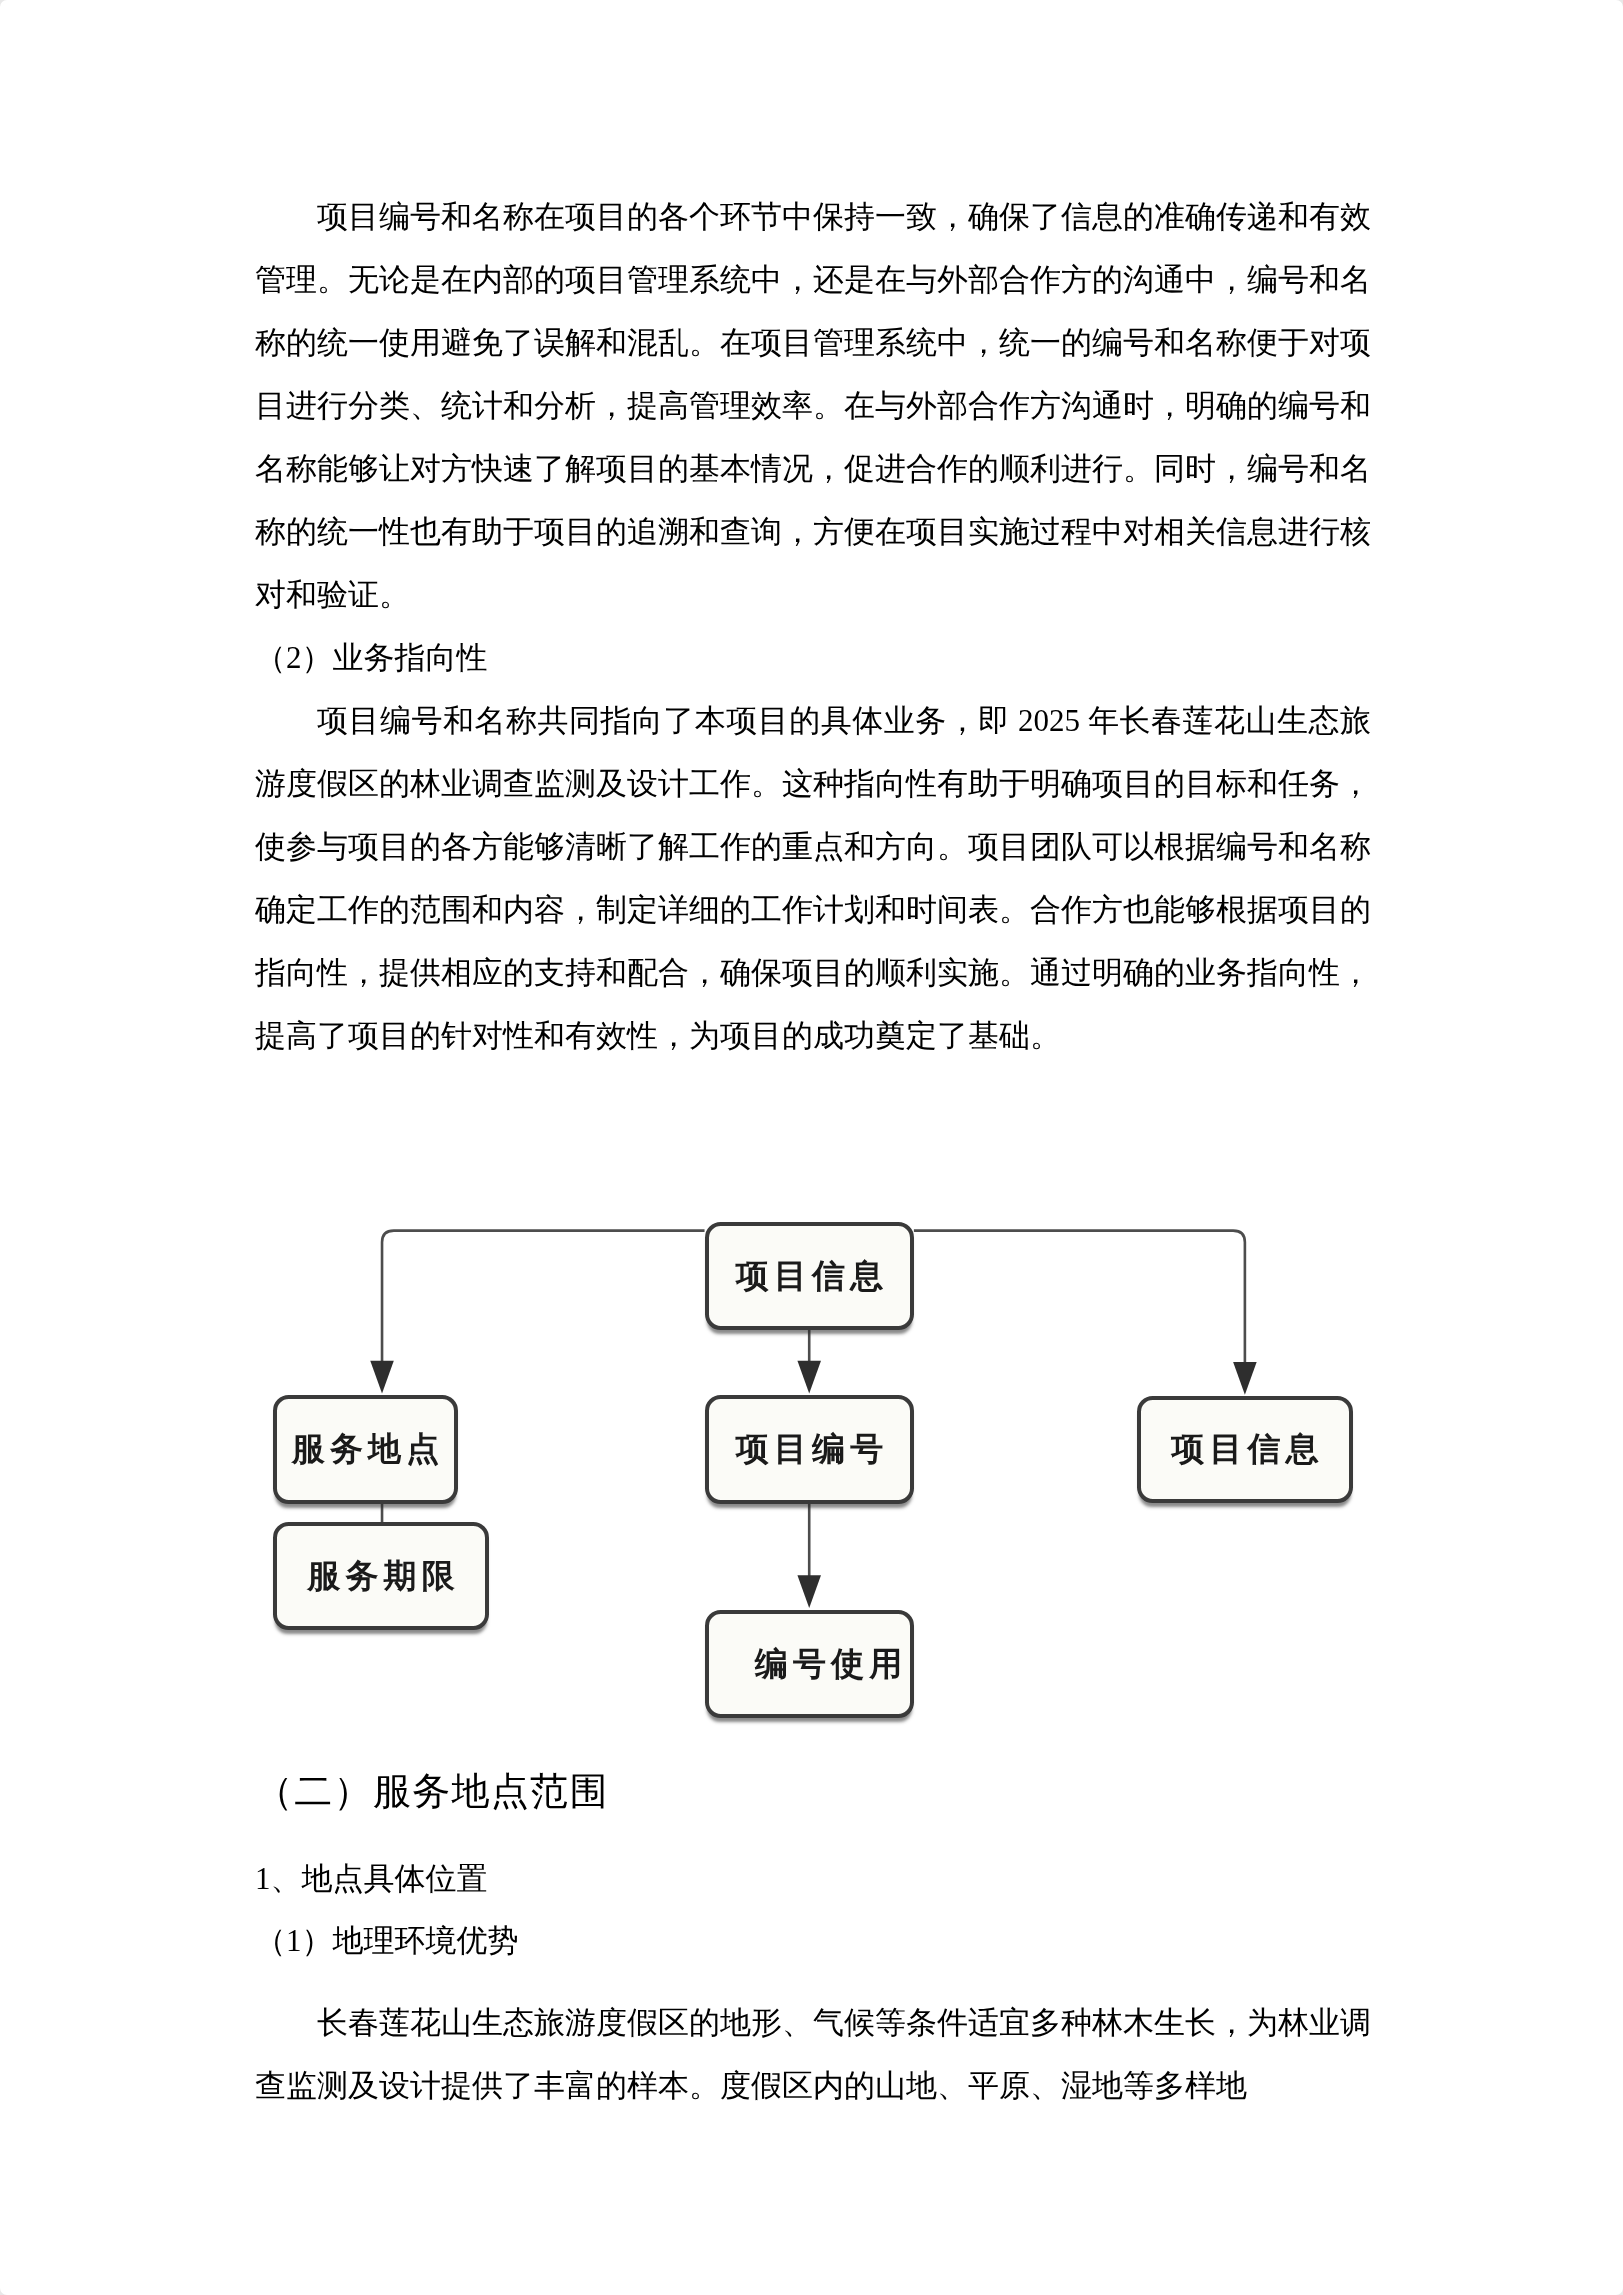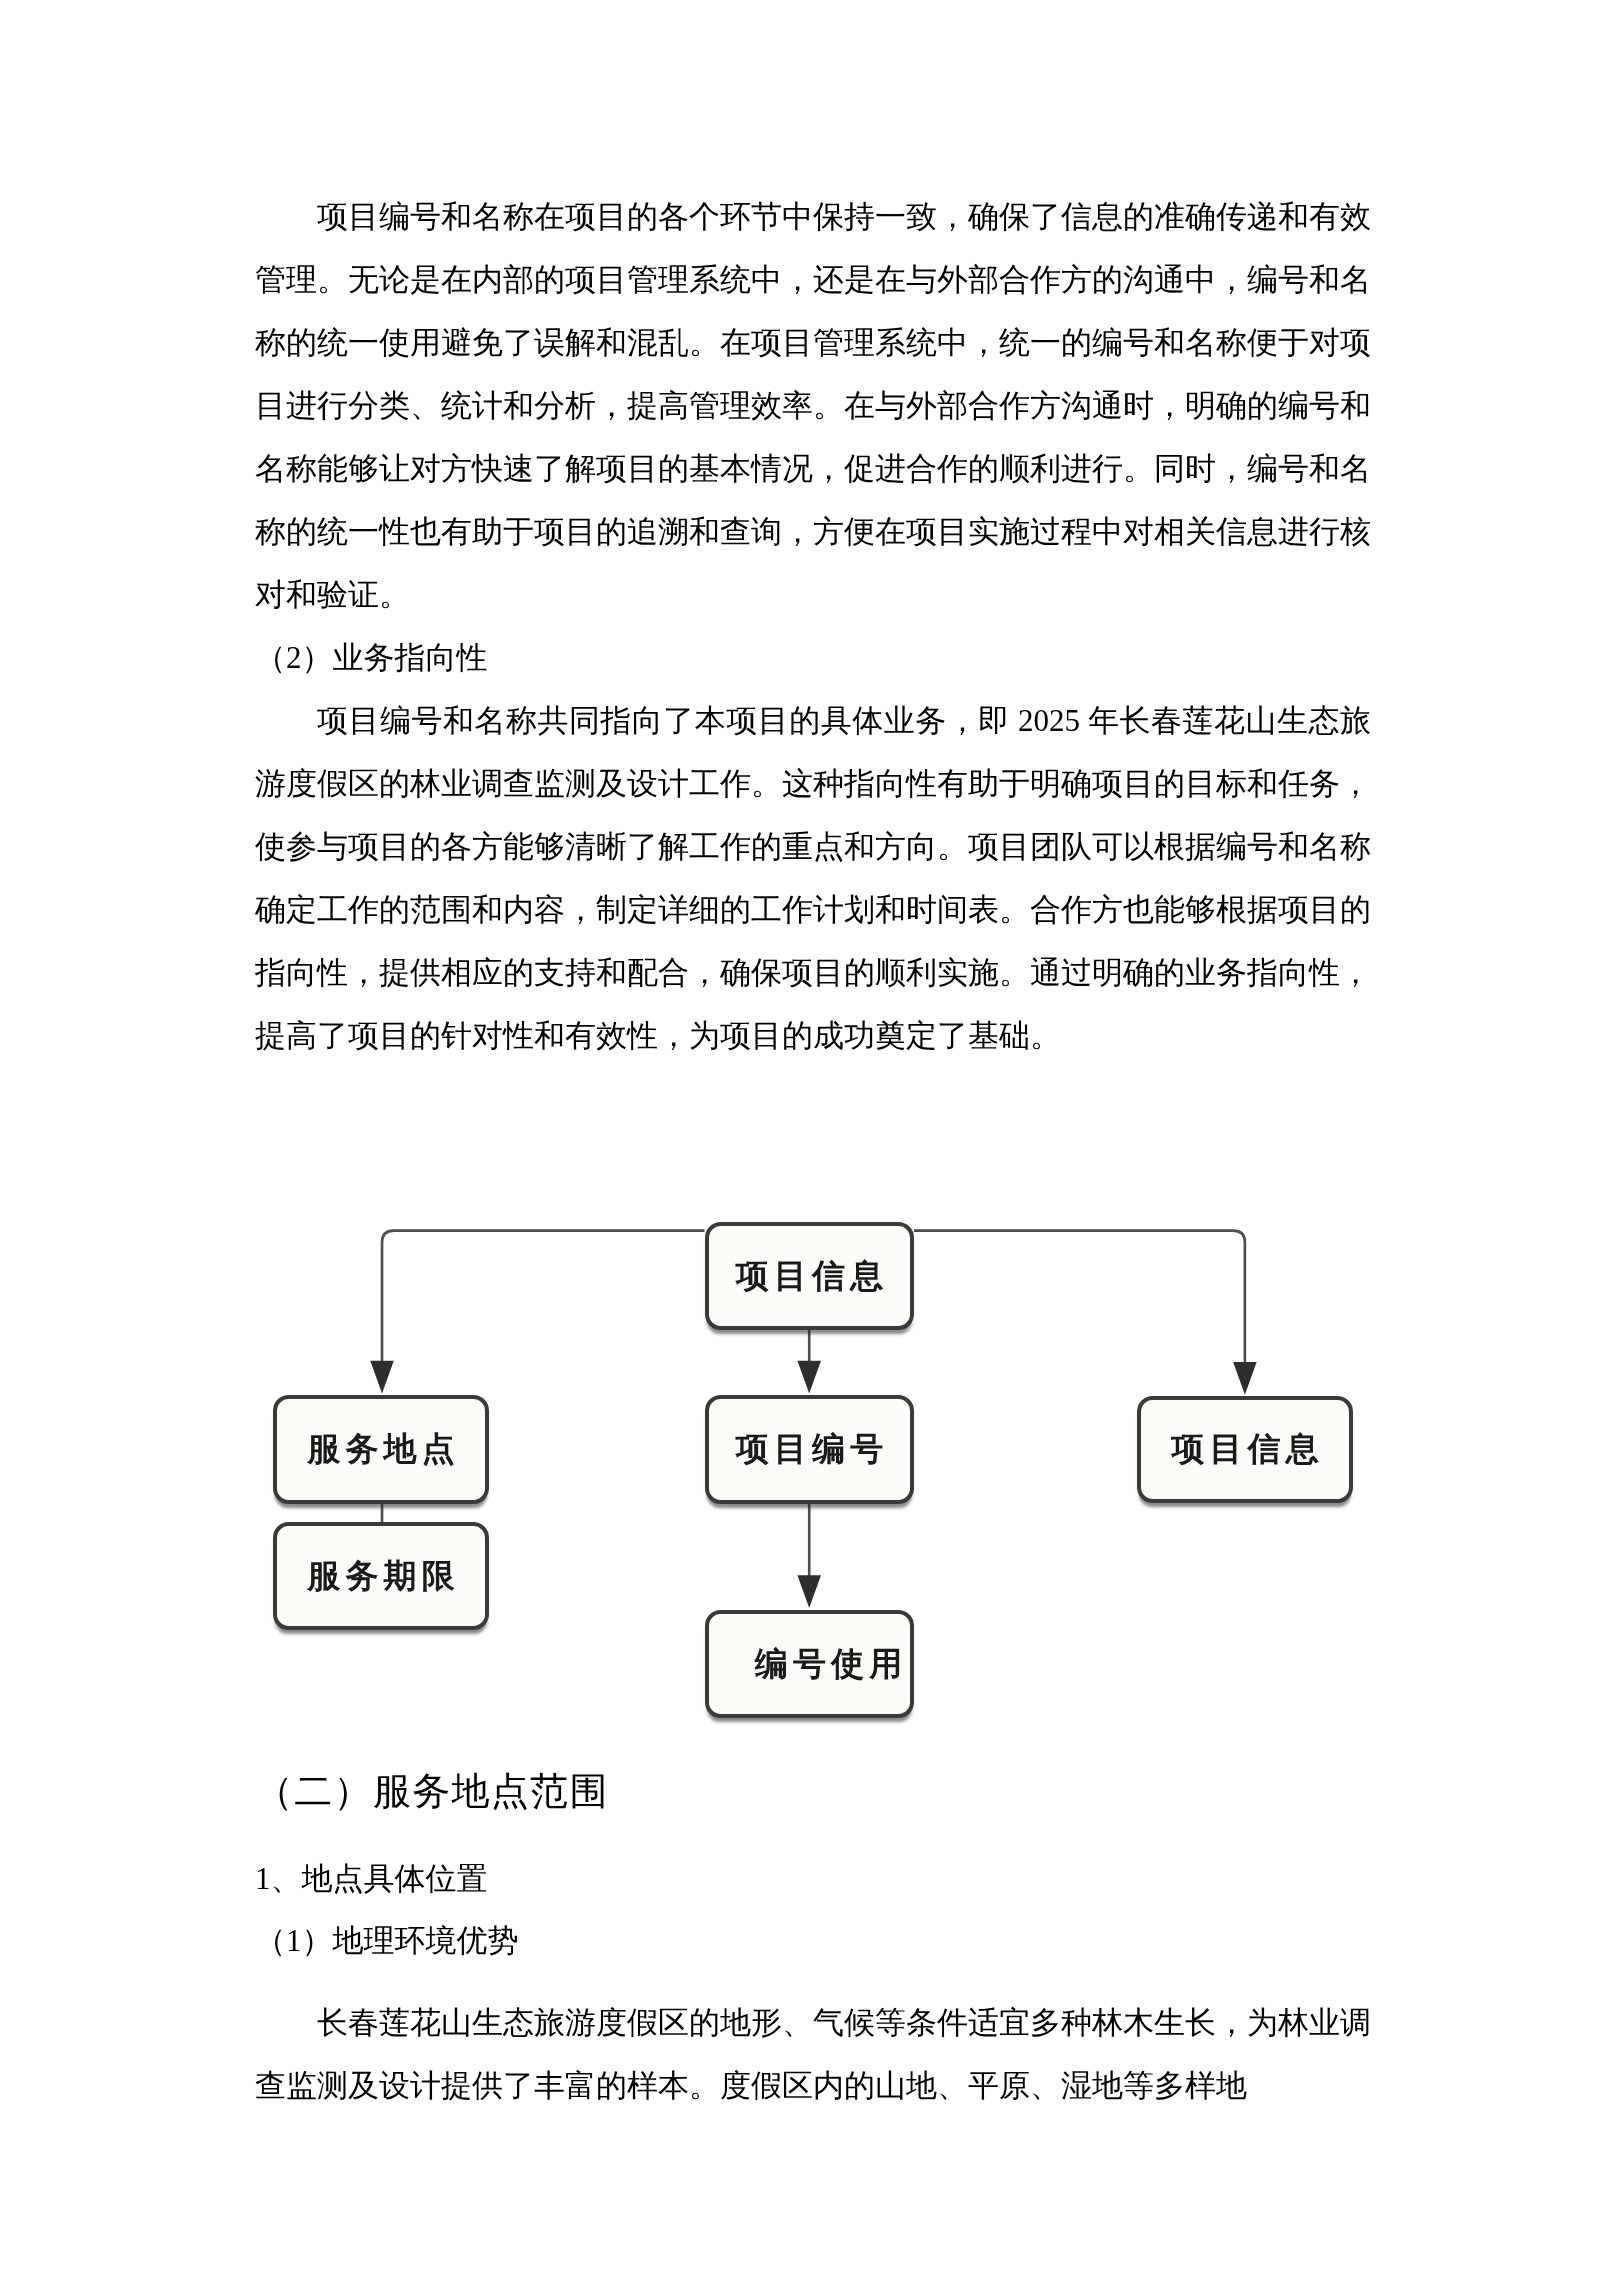--- a/index.html
+++ b/index.html
@@ -9,20 +9,21 @@
   }
   .page {
     position: relative;
     width: 1623px;
     height: 2295px;
     margin: 0 auto;
     background: #ffffff;
     overflow: hidden;
     font-family: "Liberation Serif", "DejaVu Serif", serif;
     color: #000000;
+    border-radius: 7px;
   }
   .textcol {
     position: absolute;
     left: 255px;
     width: 1116px;
   }
   .para {
     font-size: 31px;
     line-height: 63px;
     text-align: justify;
@@ -59,21 +60,21 @@
     display: flex;
     align-items: center;
     justify-content: center;
     font-size: 33px;
     font-weight: bold;
     letter-spacing: 5.2px;
     color: #1a1a1a;
     text-indent: 5.2px; 
   }
   .box-root   { left: 705px; top: 1222px; width: 209px; height: 108px; }
-  .box-left   { left: 273px;  top: 1395px; width: 216px; height: 109px; }
+  .box-left   { left: 273px;  top: 1395px; width: 185px; height: 109px; }
   .box-mid    { left: 705px; top: 1395px; width: 209px; height: 109px; }
   .box-right  { left: 1137px; top: 1396px; width: 216px; height: 107px; }
   .box-left2  { left: 273px;  top: 1522px; width: 216px; height: 108px; }
   .box-mid2   { left: 705px; top: 1610px; width: 209px; height: 108px; padding-left: 38px; }
   svg.connectors {
     position: absolute;
     left: 0;
     top: 0;
     width: 1623px;
     height: 2295px;

